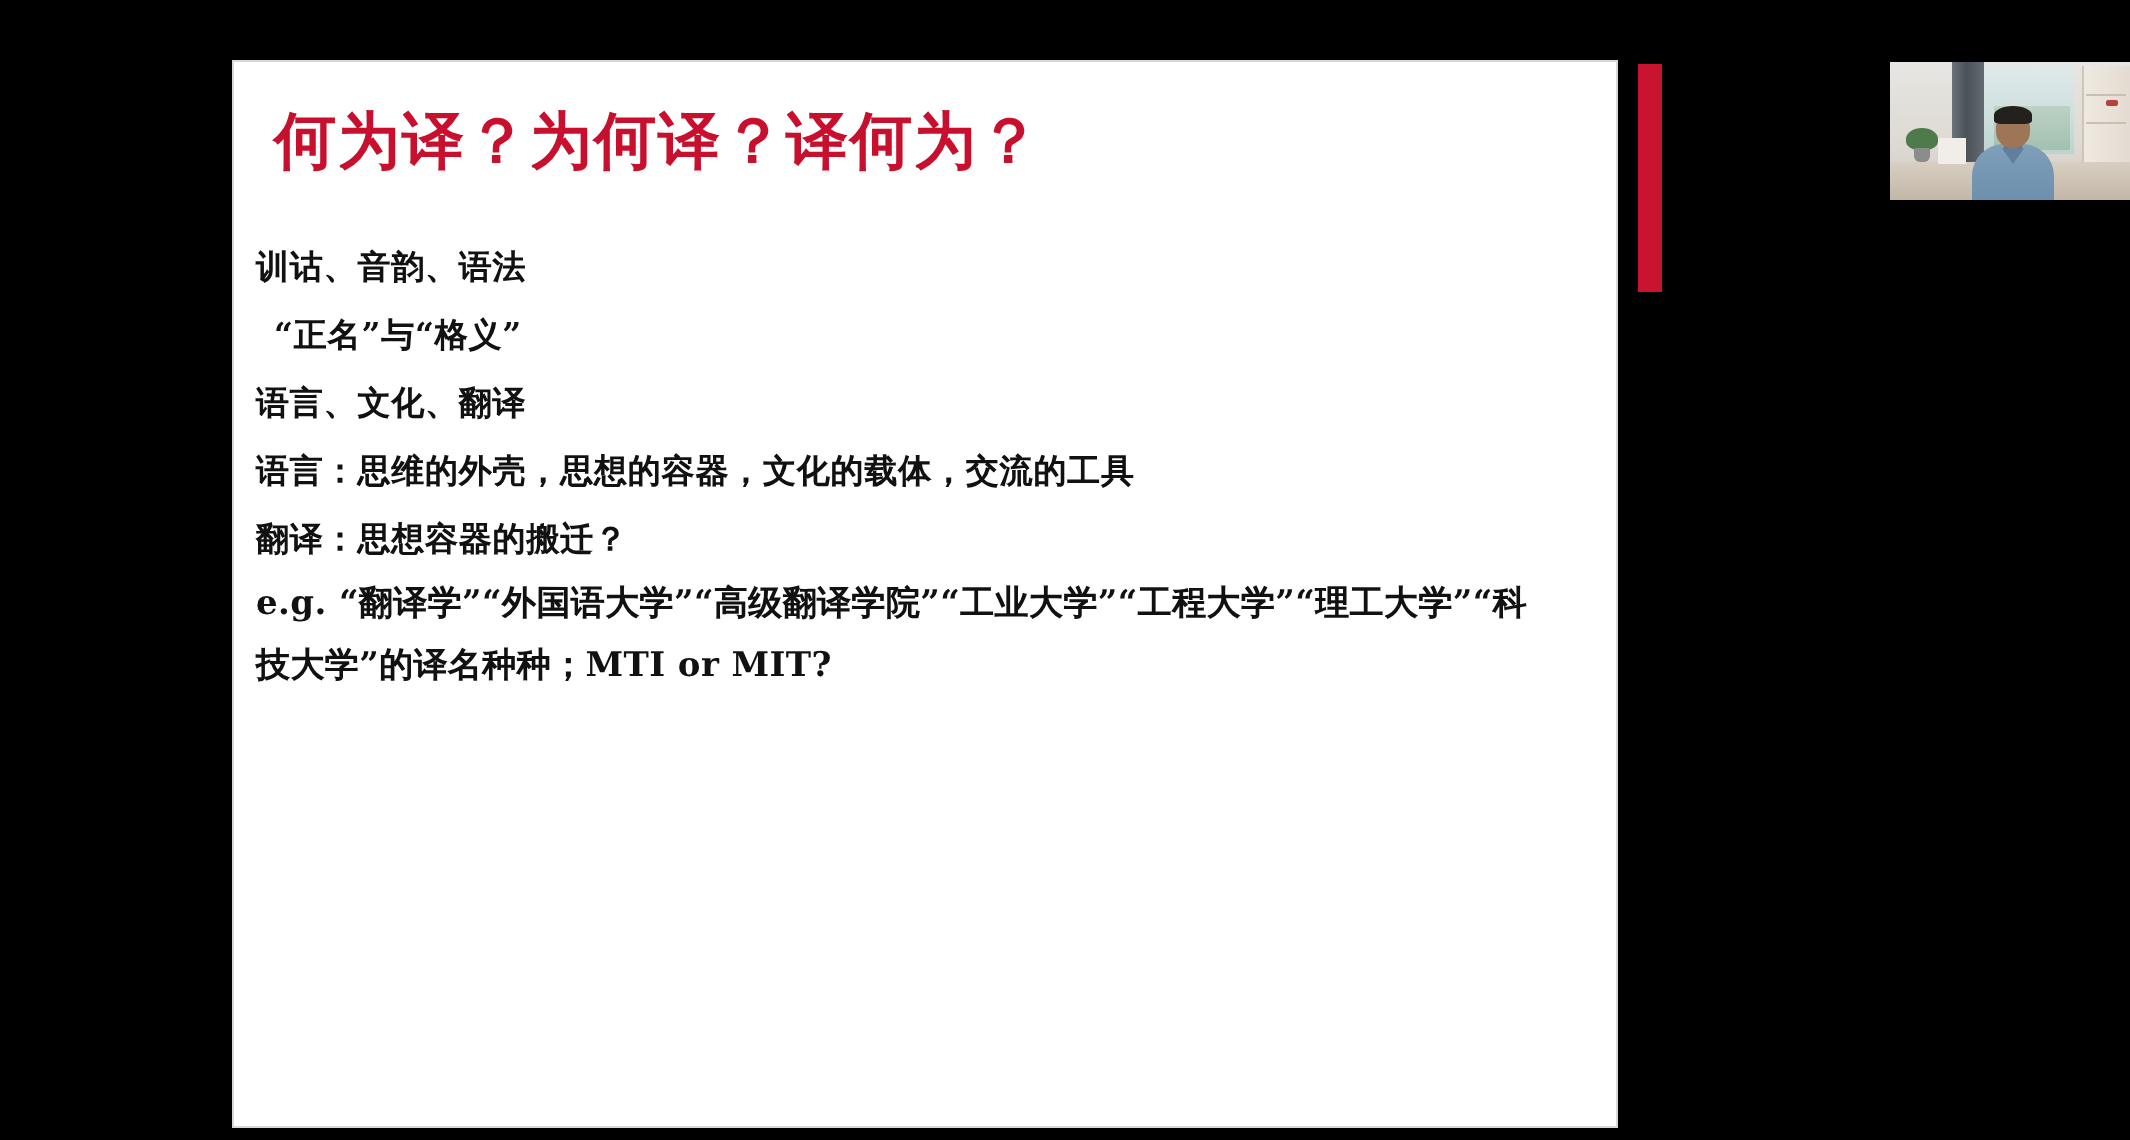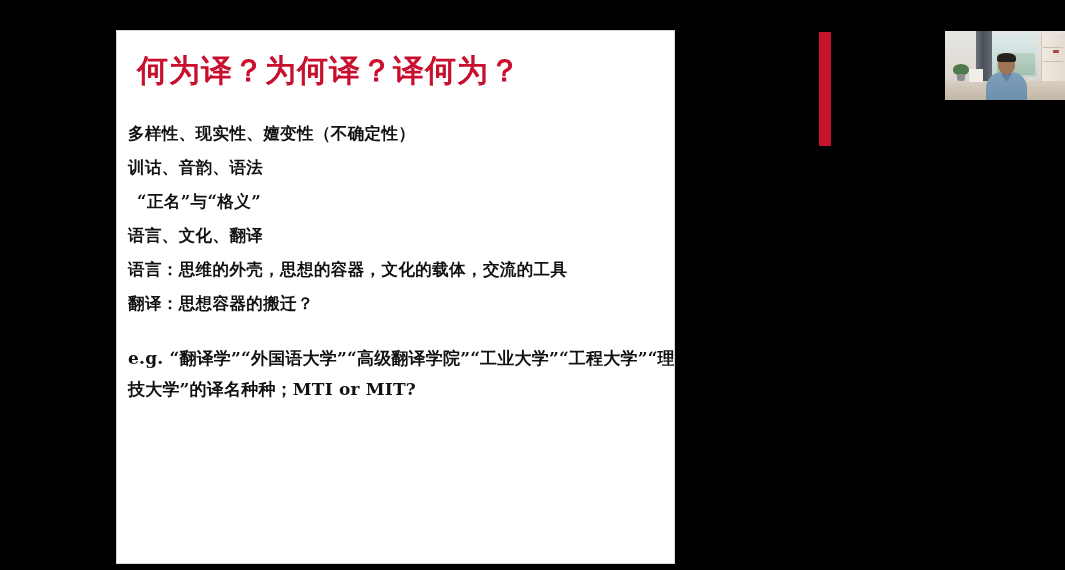--- a/index.html
+++ b/index.html
@@ -22,21 +22,21 @@
     width: 1065px;
     height: 570px;
     background: #000000;
   }
 
   
   #slide {
     position: absolute;
     left: 117px;
     top: 31px;
-    width: 557px;
+    width: 691px;
     height: 532px;
     background: #ffffff;
     box-shadow: 0 0 0 1px #d8d8d8;
     overflow: hidden;
   }
 
   
   #accent-bar {
     position: absolute;
     left: 819px;
@@ -83,21 +83,21 @@
     padding-left: 9px;
   }
 
   
   .body-para {
     color: #111111;
     font-size: 17px;
     font-weight: 700;
     line-height: 31px;
     letter-spacing: 0.2px;
-    margin-top: 22px;
+    margin-top: 0;
     width: 650px;
     font-family: "DejaVu Serif", "Liberation Serif", serif;
   }
 
   
   #video-tile {
     position: absolute;
     left: 945px;
     top: 31px;
     width: 120px;
@@ -200,21 +200,20 @@
 
 <div id="stage">
 
   <div id="accent-bar"></div>
 
   <div id="slide">
 
     <div class="slide-title">何为译？为何译？译何为？</div>
 
     <div class="slide-body">
-      <div class="body-line">多样性、现实性、嬗变性（不确定性）</div>
       <div class="body-line">训诂、音韵、语法</div>
       <div class="body-line indent">“正名”与“格义”</div>
       <div class="body-line">语言、文化、翻译</div>
       <div class="body-line">语言：思维的外壳，思想的容器，文化的载体，交流的工具</div>
       <div class="body-line">翻译：思想容器的搬迁？</div>
       <div class="body-para">e.g. “翻译学”“外国语大学”“高级翻译学院”“工业大学”“工程大学”“理工大学”“科技大学”的译名种种；MTI or MIT?</div>
     </div>
 
   </div>
 

